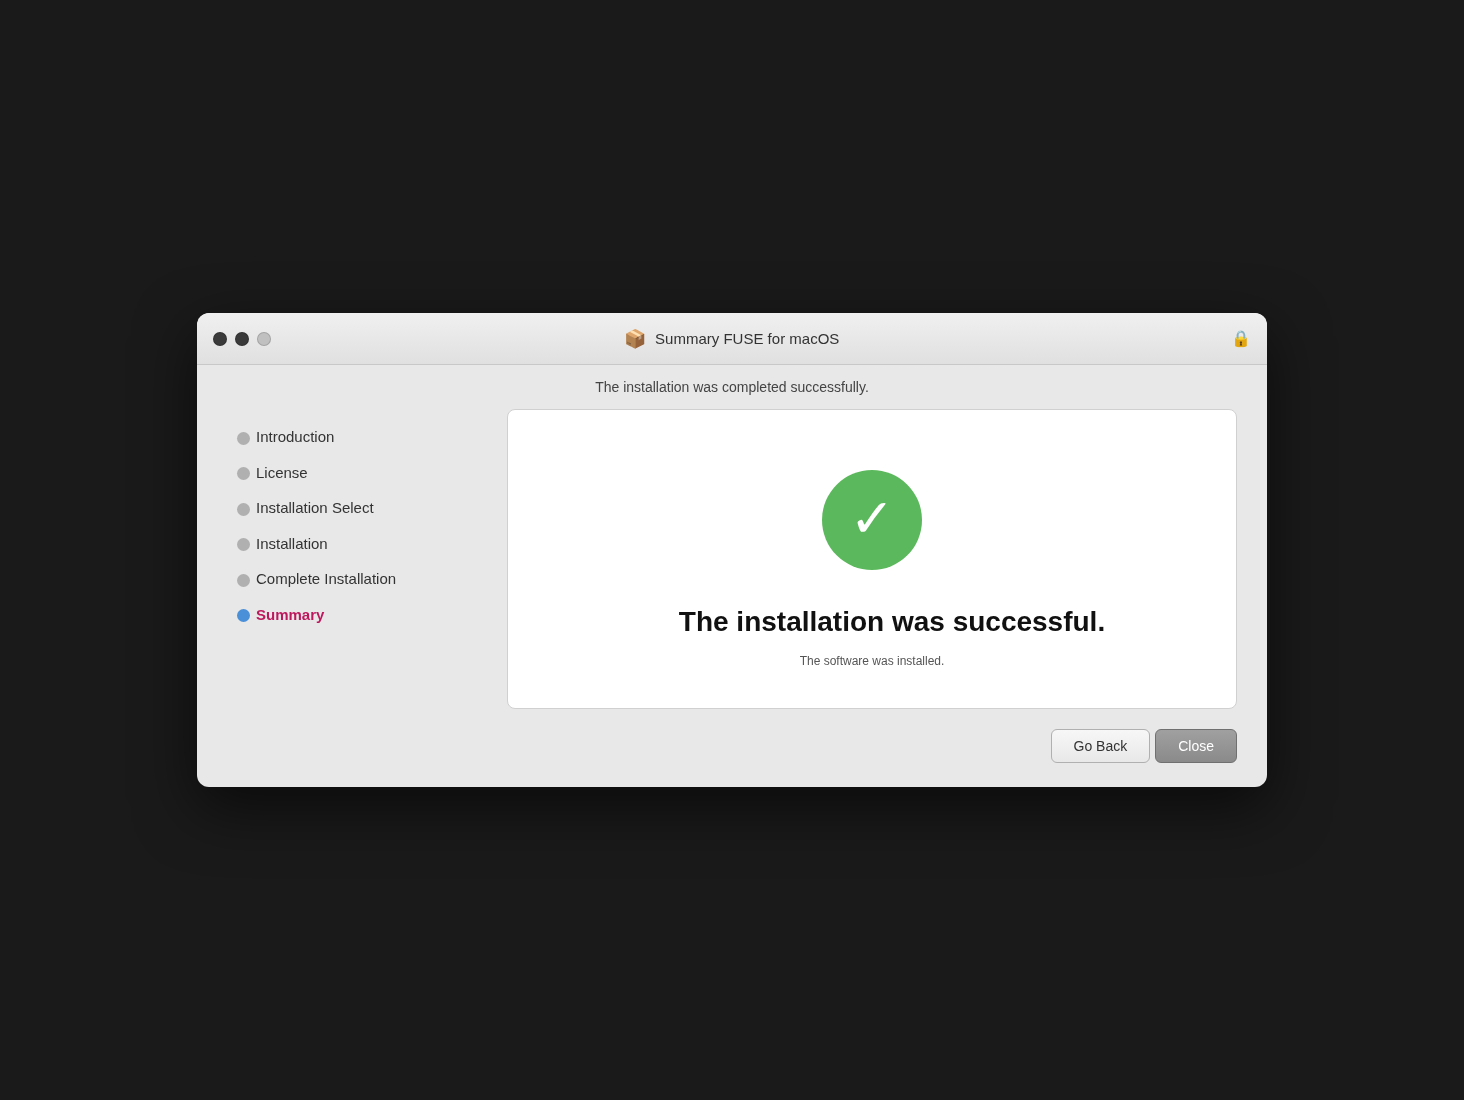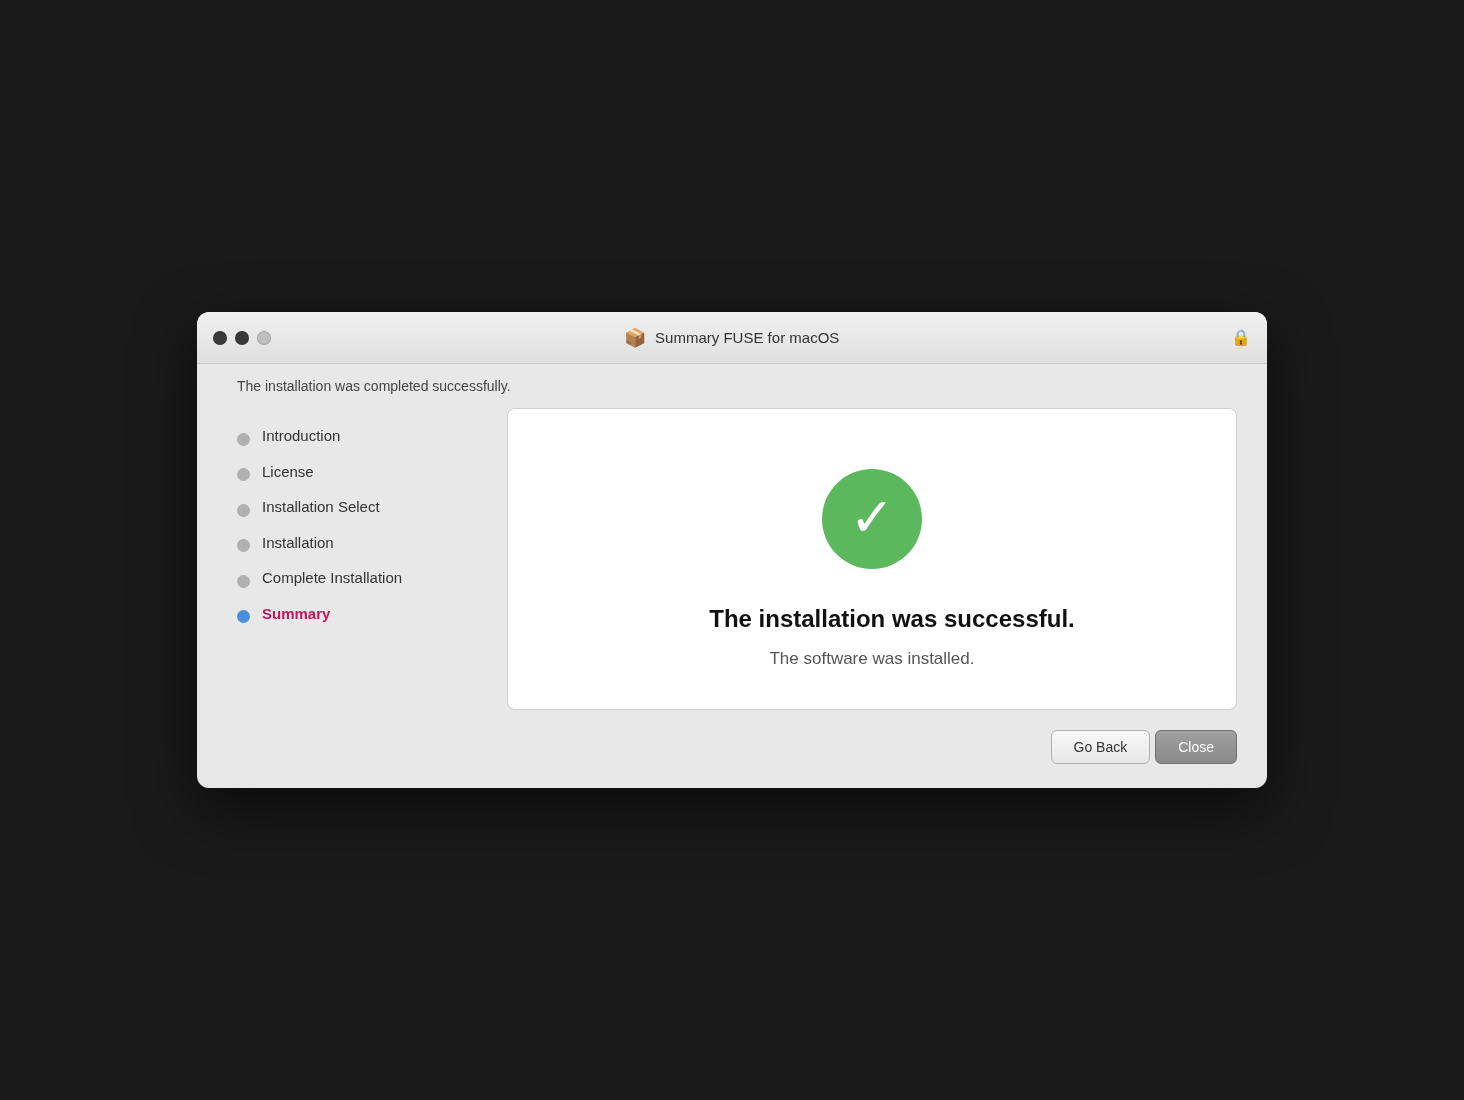--- a/index.html
+++ b/index.html
@@ -73,41 +73,42 @@
       color: #888;
       font-size: 16px;
     }
 
     
     .status-bar {
       background: #e8e8e8;
       padding: 14px 40px;
       font-size: 14px;
       color: #444;
+      text-align: center;
     }
 
     
     .main-content {
       display: flex;
       flex: 1;
       padding: 0 30px 0 30px;
       gap: 20px;
     }
 
     
     .sidebar {
       width: 260px;
       padding: 10px 0;
       flex-shrink: 0;
     }
 
     .sidebar-item {
       display: flex;
-      align-items: flex-end;
-      gap: 12px;
+      align-items: center;
+      gap: 6px;
       padding: 8px 10px;
       border-radius: 6px;
     }
 
     .sidebar-dot {
       width: 13px;
       height: 13px;
       border-radius: 50%;
       background: #b0b0b0;
       margin-top: 3px;
@@ -155,30 +156,30 @@
     }
 
     .success-checkmark {
       color: white;
       font-size: 54px;
       line-height: 1;
       margin-top: -4px;
     }
 
     .success-title {
-      font-size: 24px;
+      font-size: 28px;
       font-weight: 800;
       color: #111;
       margin-bottom: 16px;
       text-align: center;
       margin-left: 40px;
     }
 
     .success-subtitle {
-      font-size: 17px;
+      font-size: 12px;
       color: #555;
       text-align: center;
     }
 
     
     .footer {
       display: flex;
       justify-content: flex-end;
       align-items: center;
       padding: 0 30px 24px 30px;

